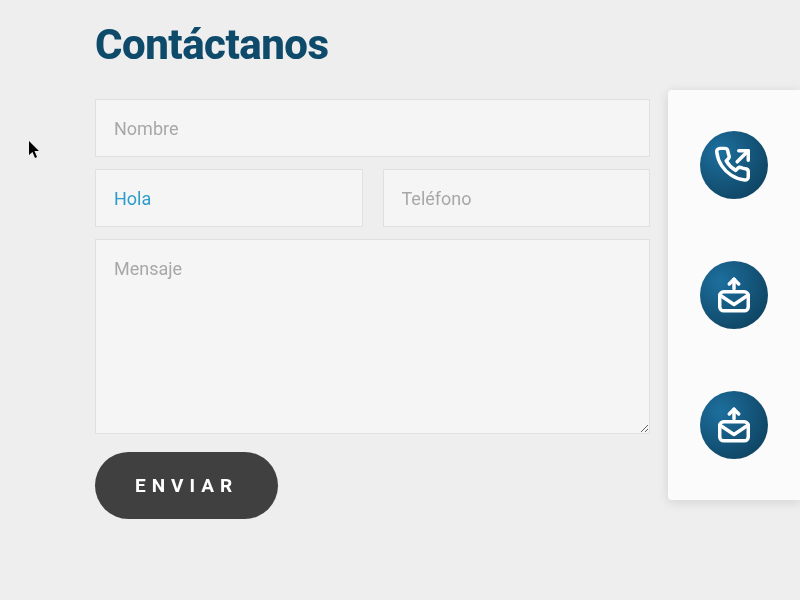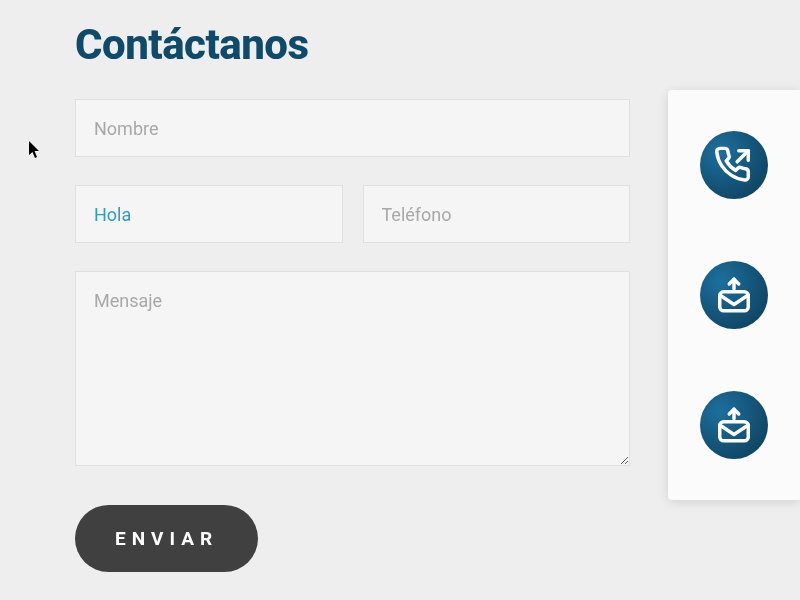--- a/index.html
+++ b/index.html
@@ -9,41 +9,41 @@
     }
     body {
       font-family: -apple-system, BlinkMacSystemFont, "Segoe UI", Roboto, "Helvetica Neue", Arial, sans-serif;
       background: #eeeeee;
       width: 800px;
       height: 600px;
       overflow: hidden;
       position: relative;
     }
     .page {
-      padding: 20px 0 0 75px;
+      padding: 20px 0 0 95px;
     }
     .title {
       font-size: 42px;
       font-weight: 800;
       color: #0e4a6a;
       letter-spacing: -0.5px;
       margin-bottom: 30px;
       font-family: -apple-system, "Segoe UI", Roboto, sans-serif;
     }
     .content-row {
       display: flex;
       gap: 20px;
     }
     .form-col {
       width: 555px;
     }
     .input-row {
       display: flex;
       gap: 20px;
-      margin-bottom: 28px;
+      margin-bottom: 12px;
     }
     .text-input {
       flex: 1;
       height: 58px;
       background: #f5f5f5;
       border: 1px solid #e0e0e0;
       padding: 0 18px;
       font-size: 18px;
       color: #333;
       font-family: inherit;
@@ -57,21 +57,21 @@
     .textarea {
       width: 100%;
       height: 195px;
       background: #f5f5f5;
       border: 1px solid #e0e0e0;
       padding: 18px;
       font-size: 18px;
       color: #333;
       font-family: inherit;
       resize: both;
-      margin-bottom: 35px;
+      margin-bottom: 14px;
     }
     .textarea::placeholder {
       color: #a8a8a8;
     }
     .submit-btn {
       background: #404040;
       color: #fff;
       border: none;
       border-radius: 40px;
       padding: 22px 40px;

